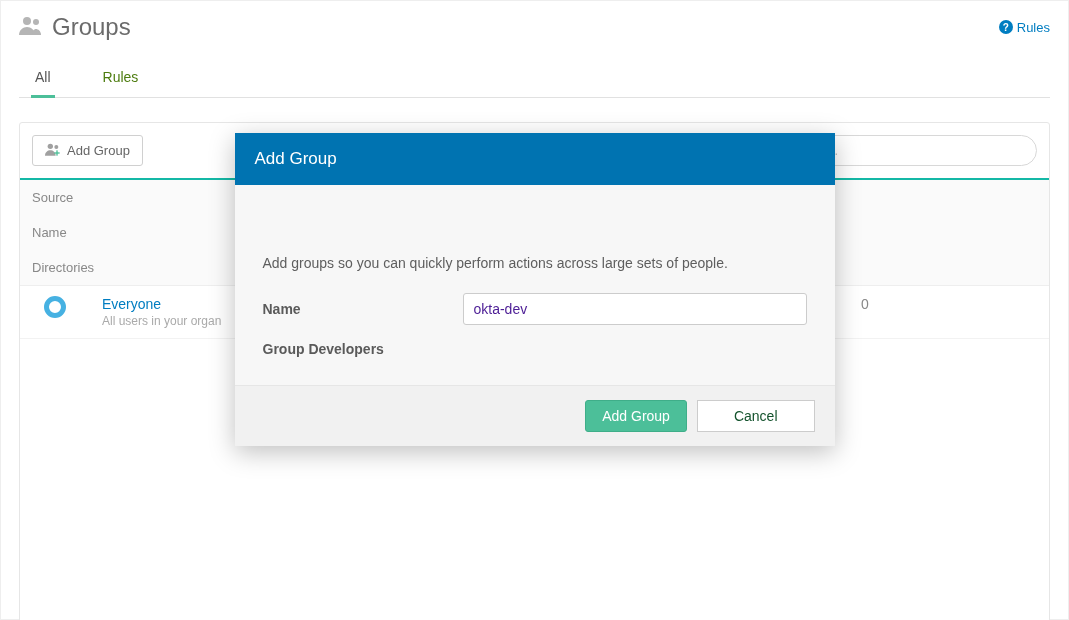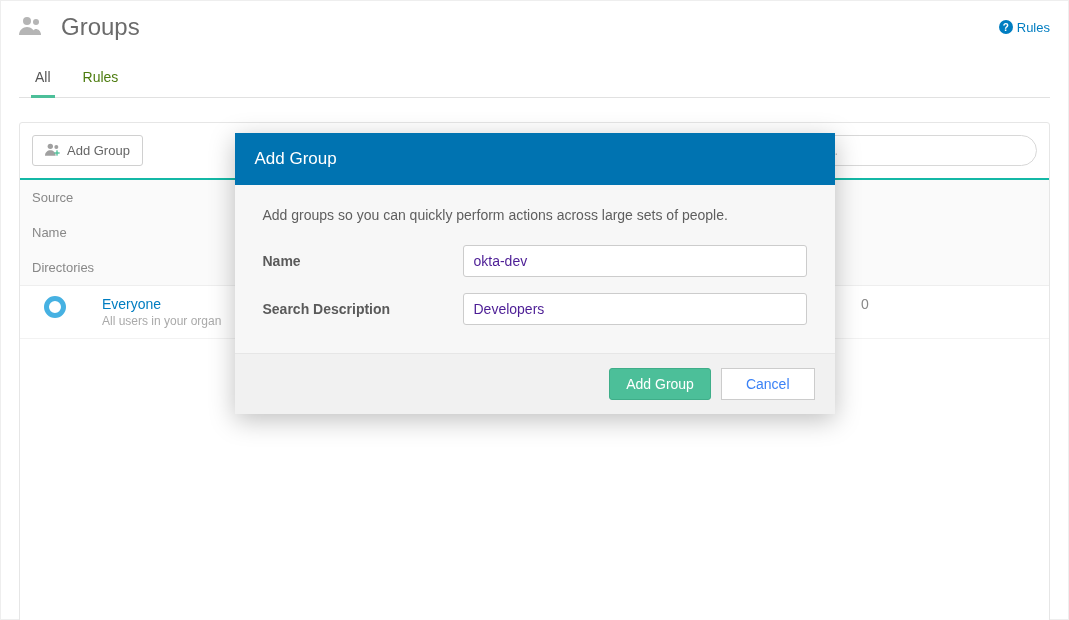--- a/index.html
+++ b/index.html
@@ -13,35 +13,35 @@
   }
   .page {
     padding: 12px 18px;
     position: relative;
     border: 1px solid #eee;
     width: 1069px; height: 620px;
   }
   .header {
     display: flex; align-items: center; justify-content: space-between;
   }
-  .header-left { display: flex; align-items: center; gap: 18px; }
+  .header-left { display: flex; align-items: center; gap: 9px; }
   .page-title {
     font-size: 24px; font-weight: 400; color: #6b6b6b;
   }
   .help-link { color: #007dc1; font-size: 13px; display: flex; align-items: center; gap: 4px; cursor: pointer; }
   .help-icon {
     width: 14px; height: 14px; border-radius: 50%;
     background: #007dc1; color: #fff; font-size: 10px;
     display: flex; align-items: center; justify-content: center;
     font-weight: bold;
   }
   .tabs {
     margin-top: 18px;
     border-bottom: 1px solid #e1e1e1;
-    display: flex; gap: 24px;
+    display: flex; gap: 44px;
     padding-left: 12px;
   }
   .tab {
     padding: 10px 4px;
     font-size: 14px;
     color: #4d7c0f;
     cursor: pointer;
   }
   .tab.active {
     color: #555;
@@ -124,21 +124,21 @@
     padding: 16px 20px;
     font-size: 17px;
     font-weight: 400;
   }
   .modal-body {
     padding: 22px 28px 28px 28px;
     background: #f7f7f7;
     font-size: 14px;
     color: #5e5e5e;
   }
-  .modal-intro { margin-bottom: 22px; }
+  .modal-intro { margin-bottom: 22px; margin-top: 48px; }
   .form-row { display: flex; align-items: center; margin-bottom: 16px; }
   .form-label { width: 200px; font-weight: 600; color: #5a5a5a; font-size: 14px; }
   .form-input {
     flex: 1;
     border: 1px solid #ccc;
     border-radius: 3px;
     padding: 7px 10px;
     font-size: 14px;
     color: #4c1d95;
     outline: none;
@@ -155,23 +155,23 @@
     border: 1px solid #3fae89;
     color: #fff;
     border-radius: 3px;
     padding: 7px 16px;
     font-size: 14px;
     cursor: pointer;
   }
   .btn-secondary {
     background: #fff;
     border: 1px solid #ccc;
-    color: #3b82f6;
+    color: #14532d;
     border-radius: 0;
-    padding: 7px 24px;
+    padding: 7px 36px;
     font-size: 14px;
     cursor: pointer;
   }
   .people-icon { fill: #b5b5b5; }
   .people-add-icon { fill: #a0a0a0; }
   .add-plus { fill: #4cbf99; }
 </style>
 </head>
 <body>
 
@@ -245,22 +245,21 @@
     <div class="modal-header">Add Group</div>
     <div class="modal-body">
       <div class="modal-intro">Add groups so you can quickly perform actions across large sets of people.</div>
 
       <div class="form-row">
         <div class="form-label">Name</div>
         <input class="form-input" value="okta-dev" style="">
       </div>
 
       <div class="form-row" style="margin-bottom:0">
-        <div class="form-label">Search Description</div>
-        <input class="form-input" value="Developers" style="">
+        <div class="form-label">Group Developers</div>
       </div>
     </div>
     <div class="modal-footer">
       <button class="btn-primary">Add Group</button>
       <button class="btn-secondary">Cancel</button>
     </div>
   </div>
 
 </div>
 

